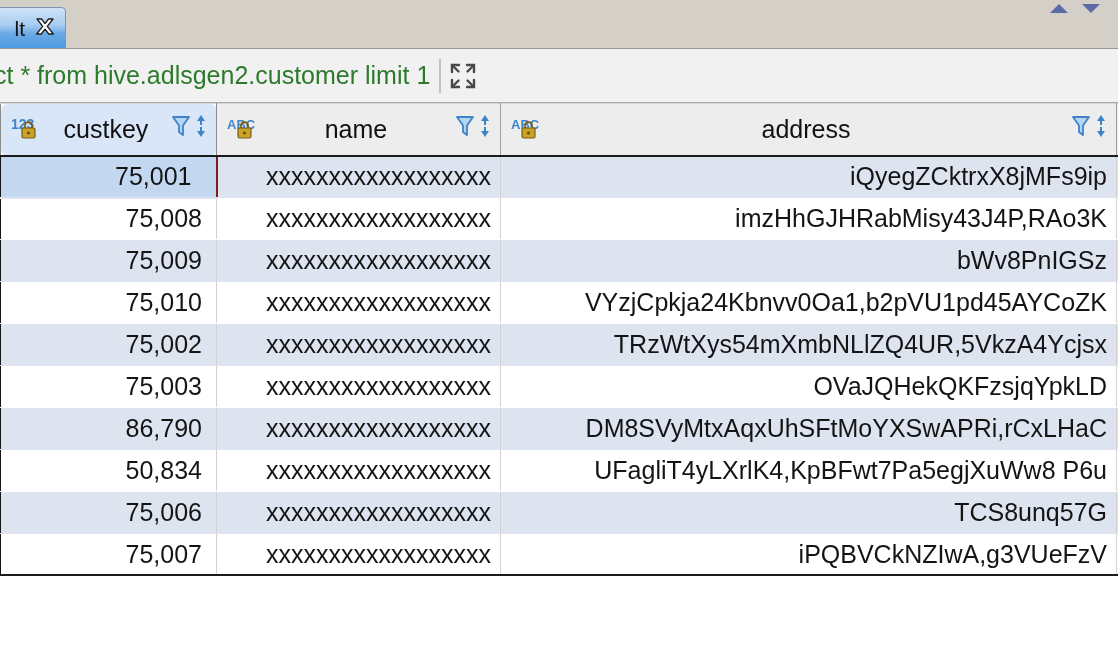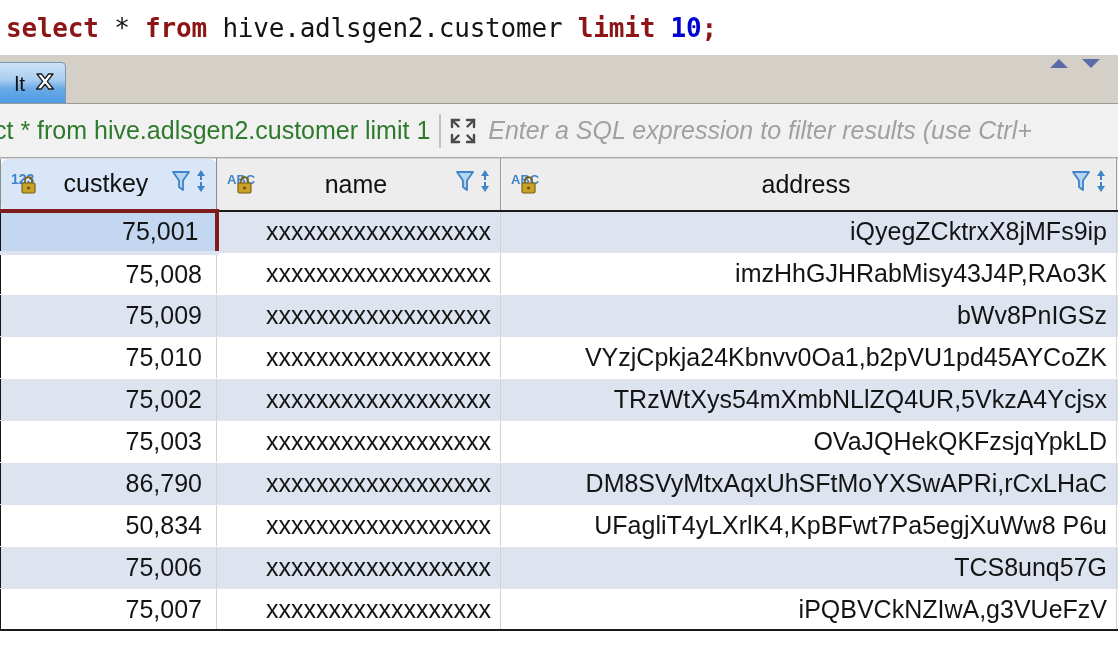--- a/index.html
+++ b/index.html
@@ -196,43 +196,38 @@
     font-size: 25px;
     vertical-align: middle;
     line-height: 1;
     text-align: right;
   }
   tr.odd td  { background: #dde4f0; border-bottom-color: #dde4f0; }
   tr.even td { background: #ffffff; border-bottom-color: #ffffff; }
   td.num-cell { text-align: right; padding-right: 14px; }
   td.sel-cell {
     background: #c3d8f0 !important;
-    border: 4px solid #7f1d1d;
-    padding-right: 16px;
+    border: 2px solid #7f1d1d;
+    padding-right: 24px;
   }
   .gridtable td:first-child { border-left: 1px solid #151515; }
   .gridtable th:first-child { border-left: 1px solid #8b8b8b; border-radius: 7px; }
   .bottom-rule {
     position: absolute;
     left: 0; bottom: 0;
     width: 1118px;
     height: 2px;
     background: #1b1b1b;
   }
 </style>
 </head>
 <body>
 
 <div id="app">
 
-  <div class="editor-strip">
-    <div class="sql-line">
-      <span class="kw">select</span><span class="star"> * </span><span class="kw">from</span><span class="plain"> hive.adlsgen2.customer </span><span class="kw">limit</span><span class="plain"> </span><span class="num">10</span><span class="semi">;</span>
-    </div>
-  </div>
 
   <div class="tabbar">
     <div class="tab">
       <span class="tab-label">lt</span>
       <span class="tab-close">
         <svg viewBox="0 0 22 22" width="22" height="22" aria-hidden="true">
           <path d="M3 2 L7.5 2 L11 6.6 L14.5 2 L19 2 L13.3 9.4 L19.4 17 L14.8 17 L11 12.2 L7.2 17 L2.6 17 L8.7 9.4 Z" fill="#ffffff" stroke="#1c1c1c" stroke-width="1.3" stroke-linejoin="round"></path>
         </svg>
       </span>
     </div>
@@ -252,21 +247,20 @@
             <path d="M4 4 L10.5 10.5"></path>
           <path d="M19 4 L26 4 L26 11"></path>
             <path d="M26 4 L19.5 10.5"></path>
           <path d="M11 26 L4 26 L4 19"></path>
             <path d="M4 26 L10.5 19.5"></path>
           <path d="M19 26 L26 26 L26 19"></path>
             <path d="M26 26 L19.5 19.5"></path>
         </g>
       </svg>
     </span>
-    <span class="filter-placeholder">Enter a SQL expression to filter results (use Ctrl+</span>
   </div>
 
   <div class="grid">
     <table class="gridtable">
       <colgroup>
         <col style="width:216px">
           <col style="width:284px">
           <col style="width:616px">
           <col style="width:16px">
       </colgroup>

